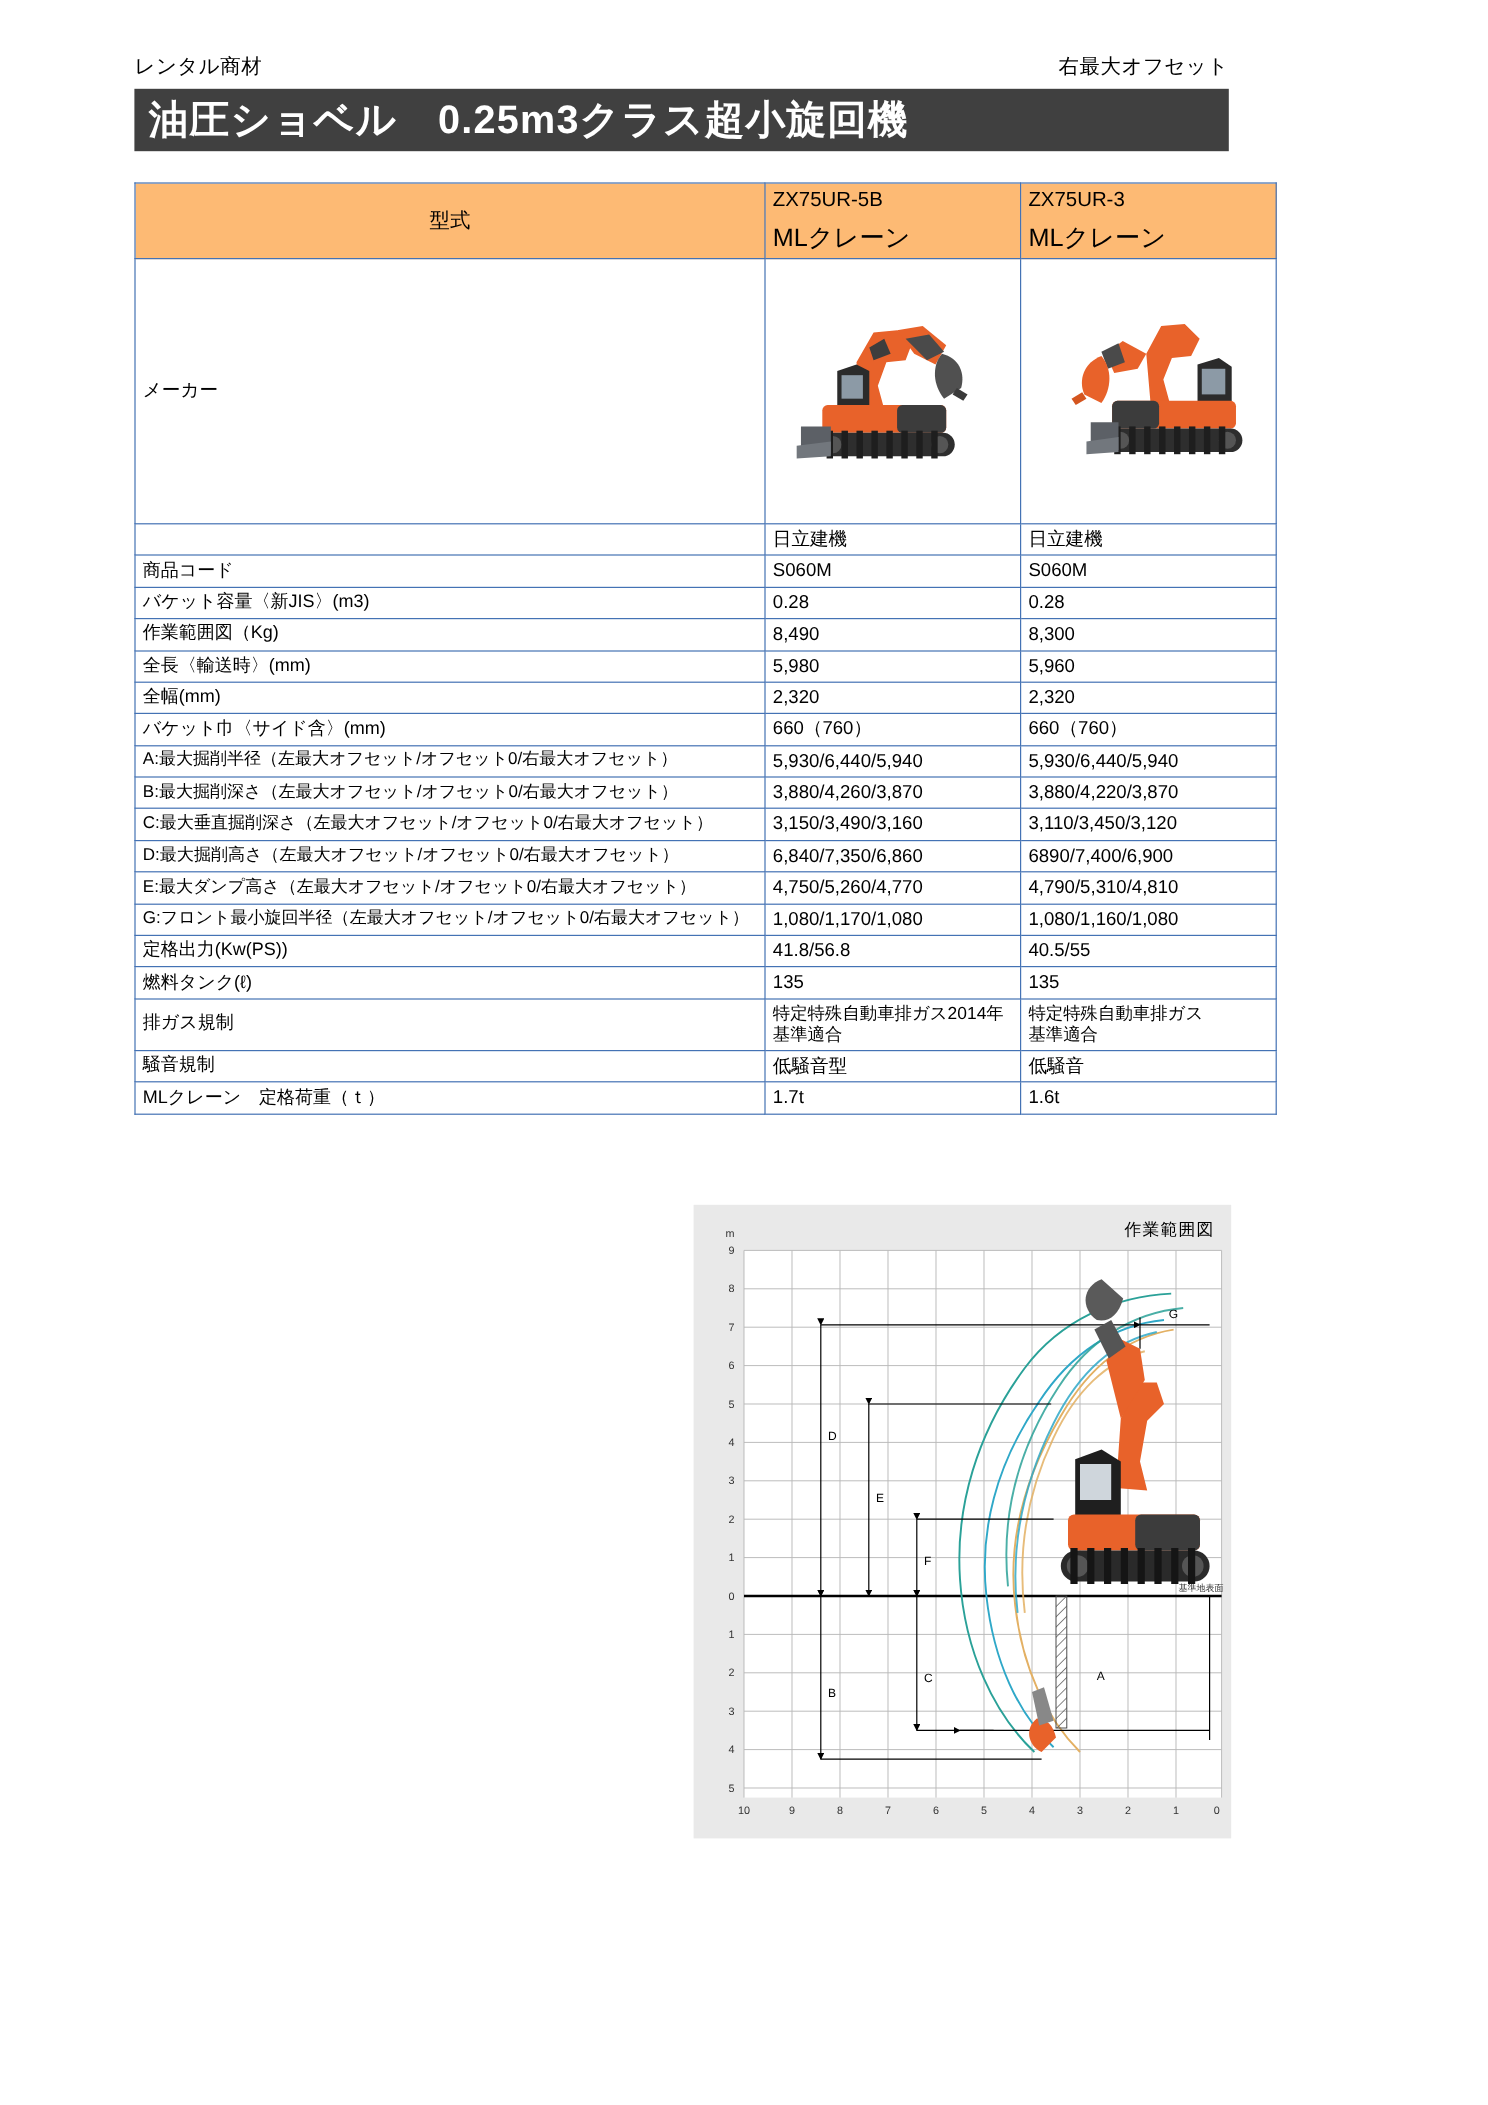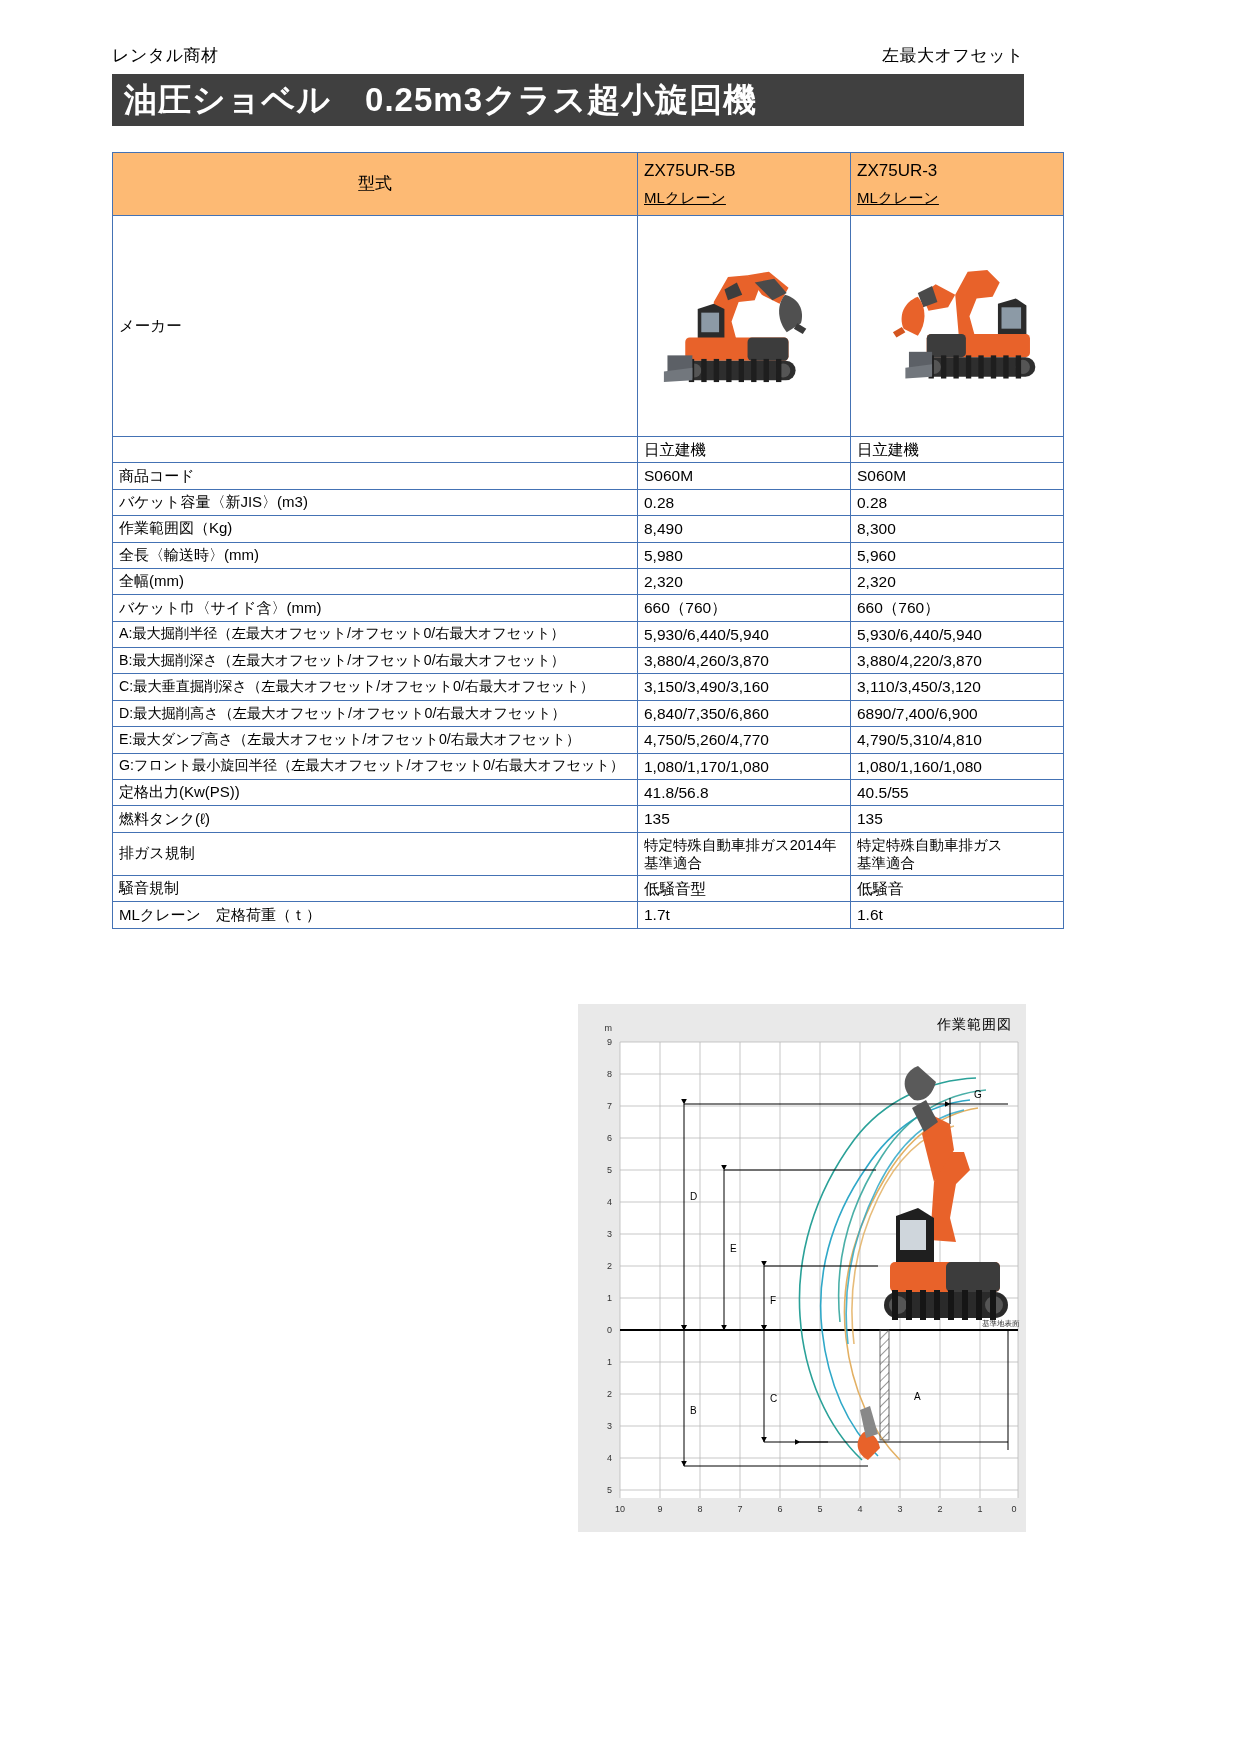--- a/index.html
+++ b/index.html
@@ -35,21 +35,21 @@
   .spec td{
     border:1px solid #4472b4;
     padding:3px 6px;
     vertical-align:middle;
     line-height:1.25;
   }
   .spec .c-label{width:512px;text-align:left;}
   .spec .c-val{width:200px;}
   .hdr{background:#fdba74;}
   .hdr .modelname{font-size:17px;}
-  .hdr .sub{font-size:15px;margin-top:8px;text-decoration:underline;}
+  .hdr .sub{font-size:21px;margin-top:8px;}
   .hdr-label{height:56px;text-align:center!important;font-size:17px;}
   .imgrow td{height:186px;padding:17px;}
   .imgcell{position:relative;}
   .makerlabel{vertical-align:middle;}
   .row-lbl{font-size:15px;white-space:nowrap;}
   .small-lbl{font-size:14.2px;}
   .two-line{font-size:14.5px;line-height:1.35;}
   .footnote{
     position:absolute;left:620px;top:1066px;
     font-size:14.5px;
@@ -74,21 +74,21 @@
   }
   .diag-svg{position:absolute;left:0;top:0;}
 </style>
 </head>
 <body>
 
 <div class="page">
 
   <div class="topbar">
     <span>レンタル商材</span>
-    <span>左最大オフセット</span>
+    <span>右最大オフセット</span>
   </div>
 
   <div class="title-band">油圧ショベル　0.25m3クラス超小旋回機</div>
 
   <table class="spec">
     <tbody>
 
       <tr class="hdr">
         <td class="c-label hdr-label">型式</td>
         <td class="c-val">

